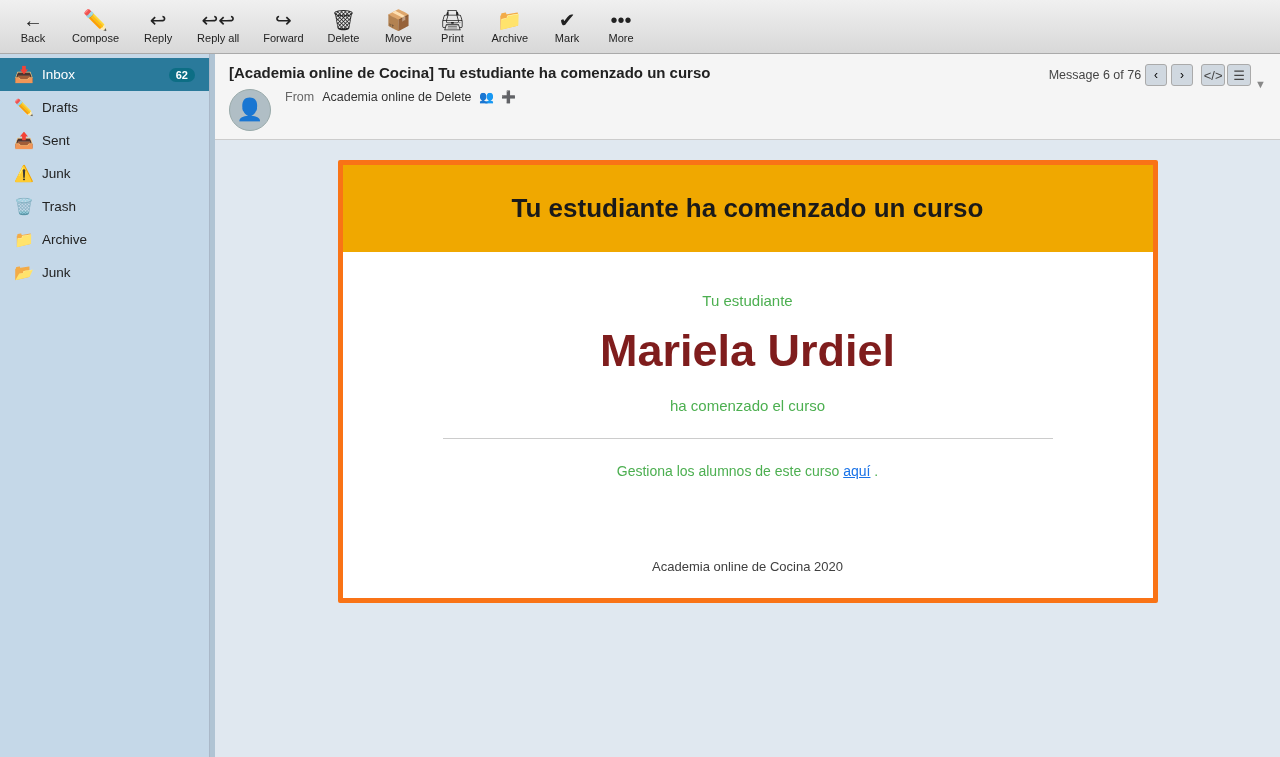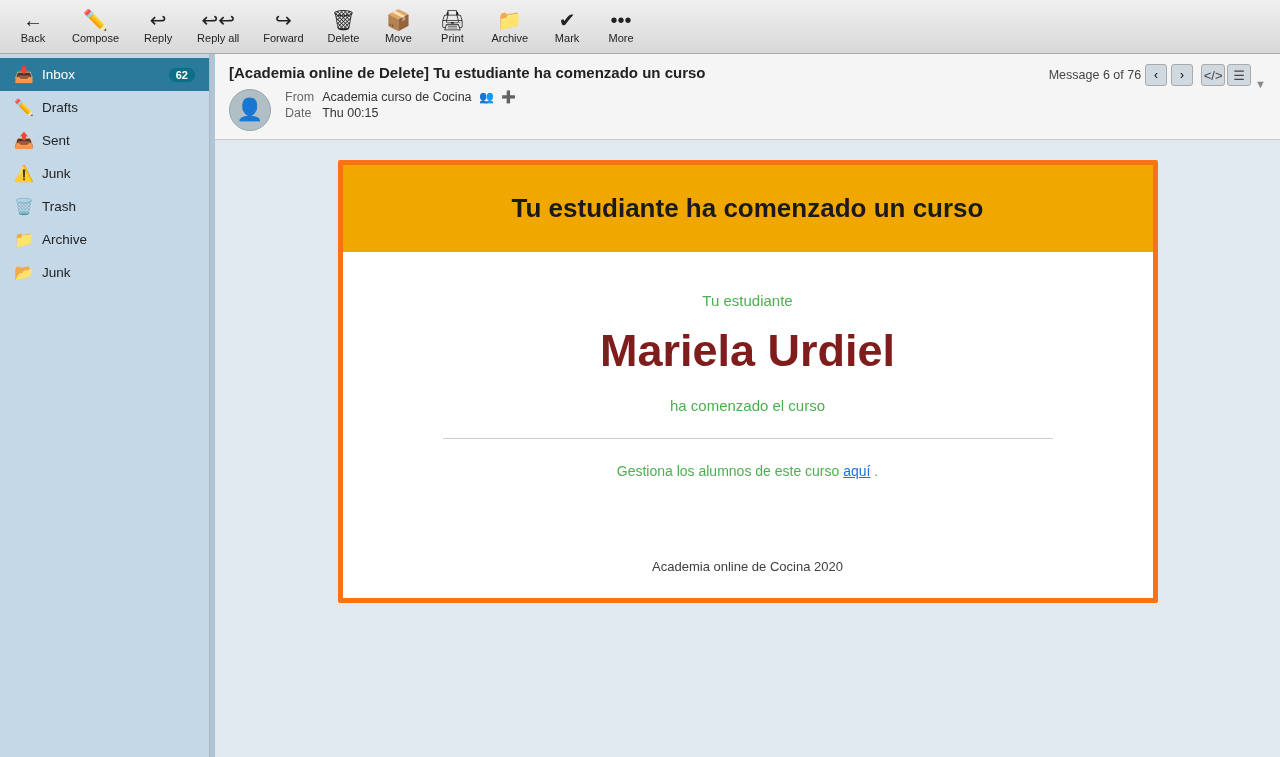--- a/index.html
+++ b/index.html
@@ -334,39 +334,35 @@
       <span>Junk</span>
     </div>
   </div>
 
   <div class="resize-handle"></div>
 
   <div class="email-panel">
 
     <div class="email-header">
       <div class="email-header-left">
-        <div class="email-subject">[Academia online de Delete] Tu estudiante ha comenzado un curso</div>
+        <div class="email-subject">[Academia online de Cocina] Tu estudiante ha comenzado un curso</div>
         <div class="email-meta">
           <div class="email-avatar">
             <span class="email-avatar-icon">👤</span>
           </div>
           <div class="email-fields">
             <table>
               <tbody>
                   <tr>
                 <td>From</td>
                 <td>
-                  <span>Academia curso de Cocina</span>
+                  <span>Academia online de Delete</span>
                   <span class="group-icon">👥</span>
                   <span class="group-icon">➕</span>
                 </td>
-              </tr>
-              <tr>
-                <td>Date</td>
-                <td><span>Thu 00:15</span></td>
               </tr>
             </tbody>
               </table>
           </div>
         </div>
       </div>
       <div class="email-header-right">
         <div class="msg-nav">
           <span>Message 6 of 76</span>
           <button class="nav-btn">‹</button>

